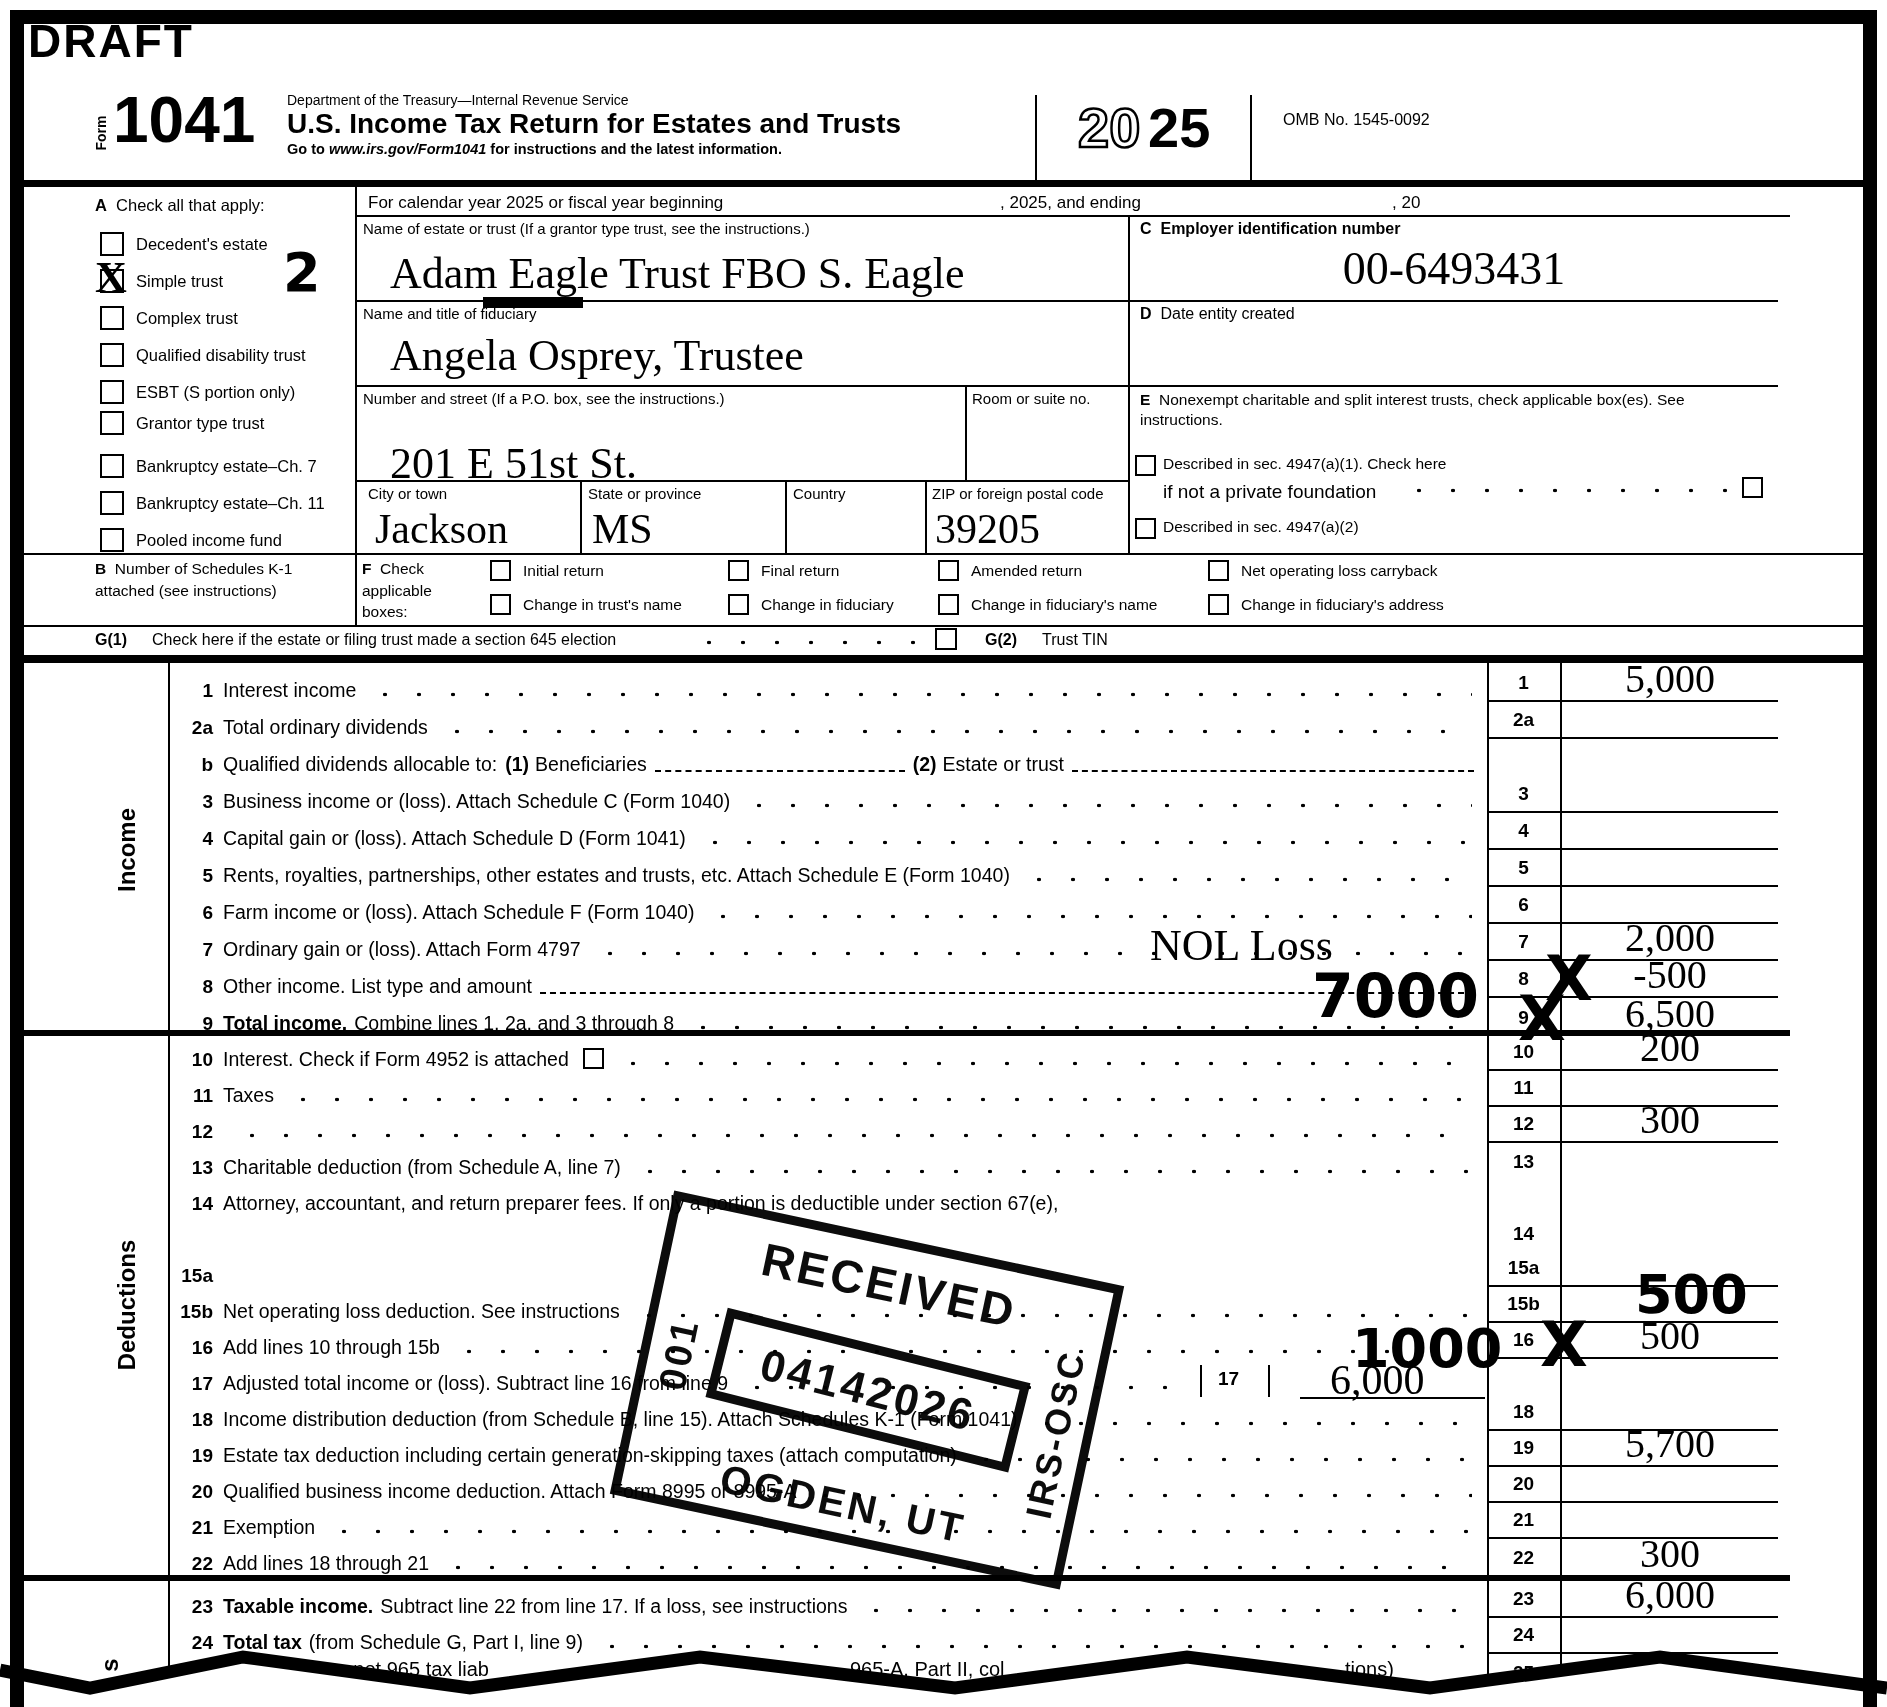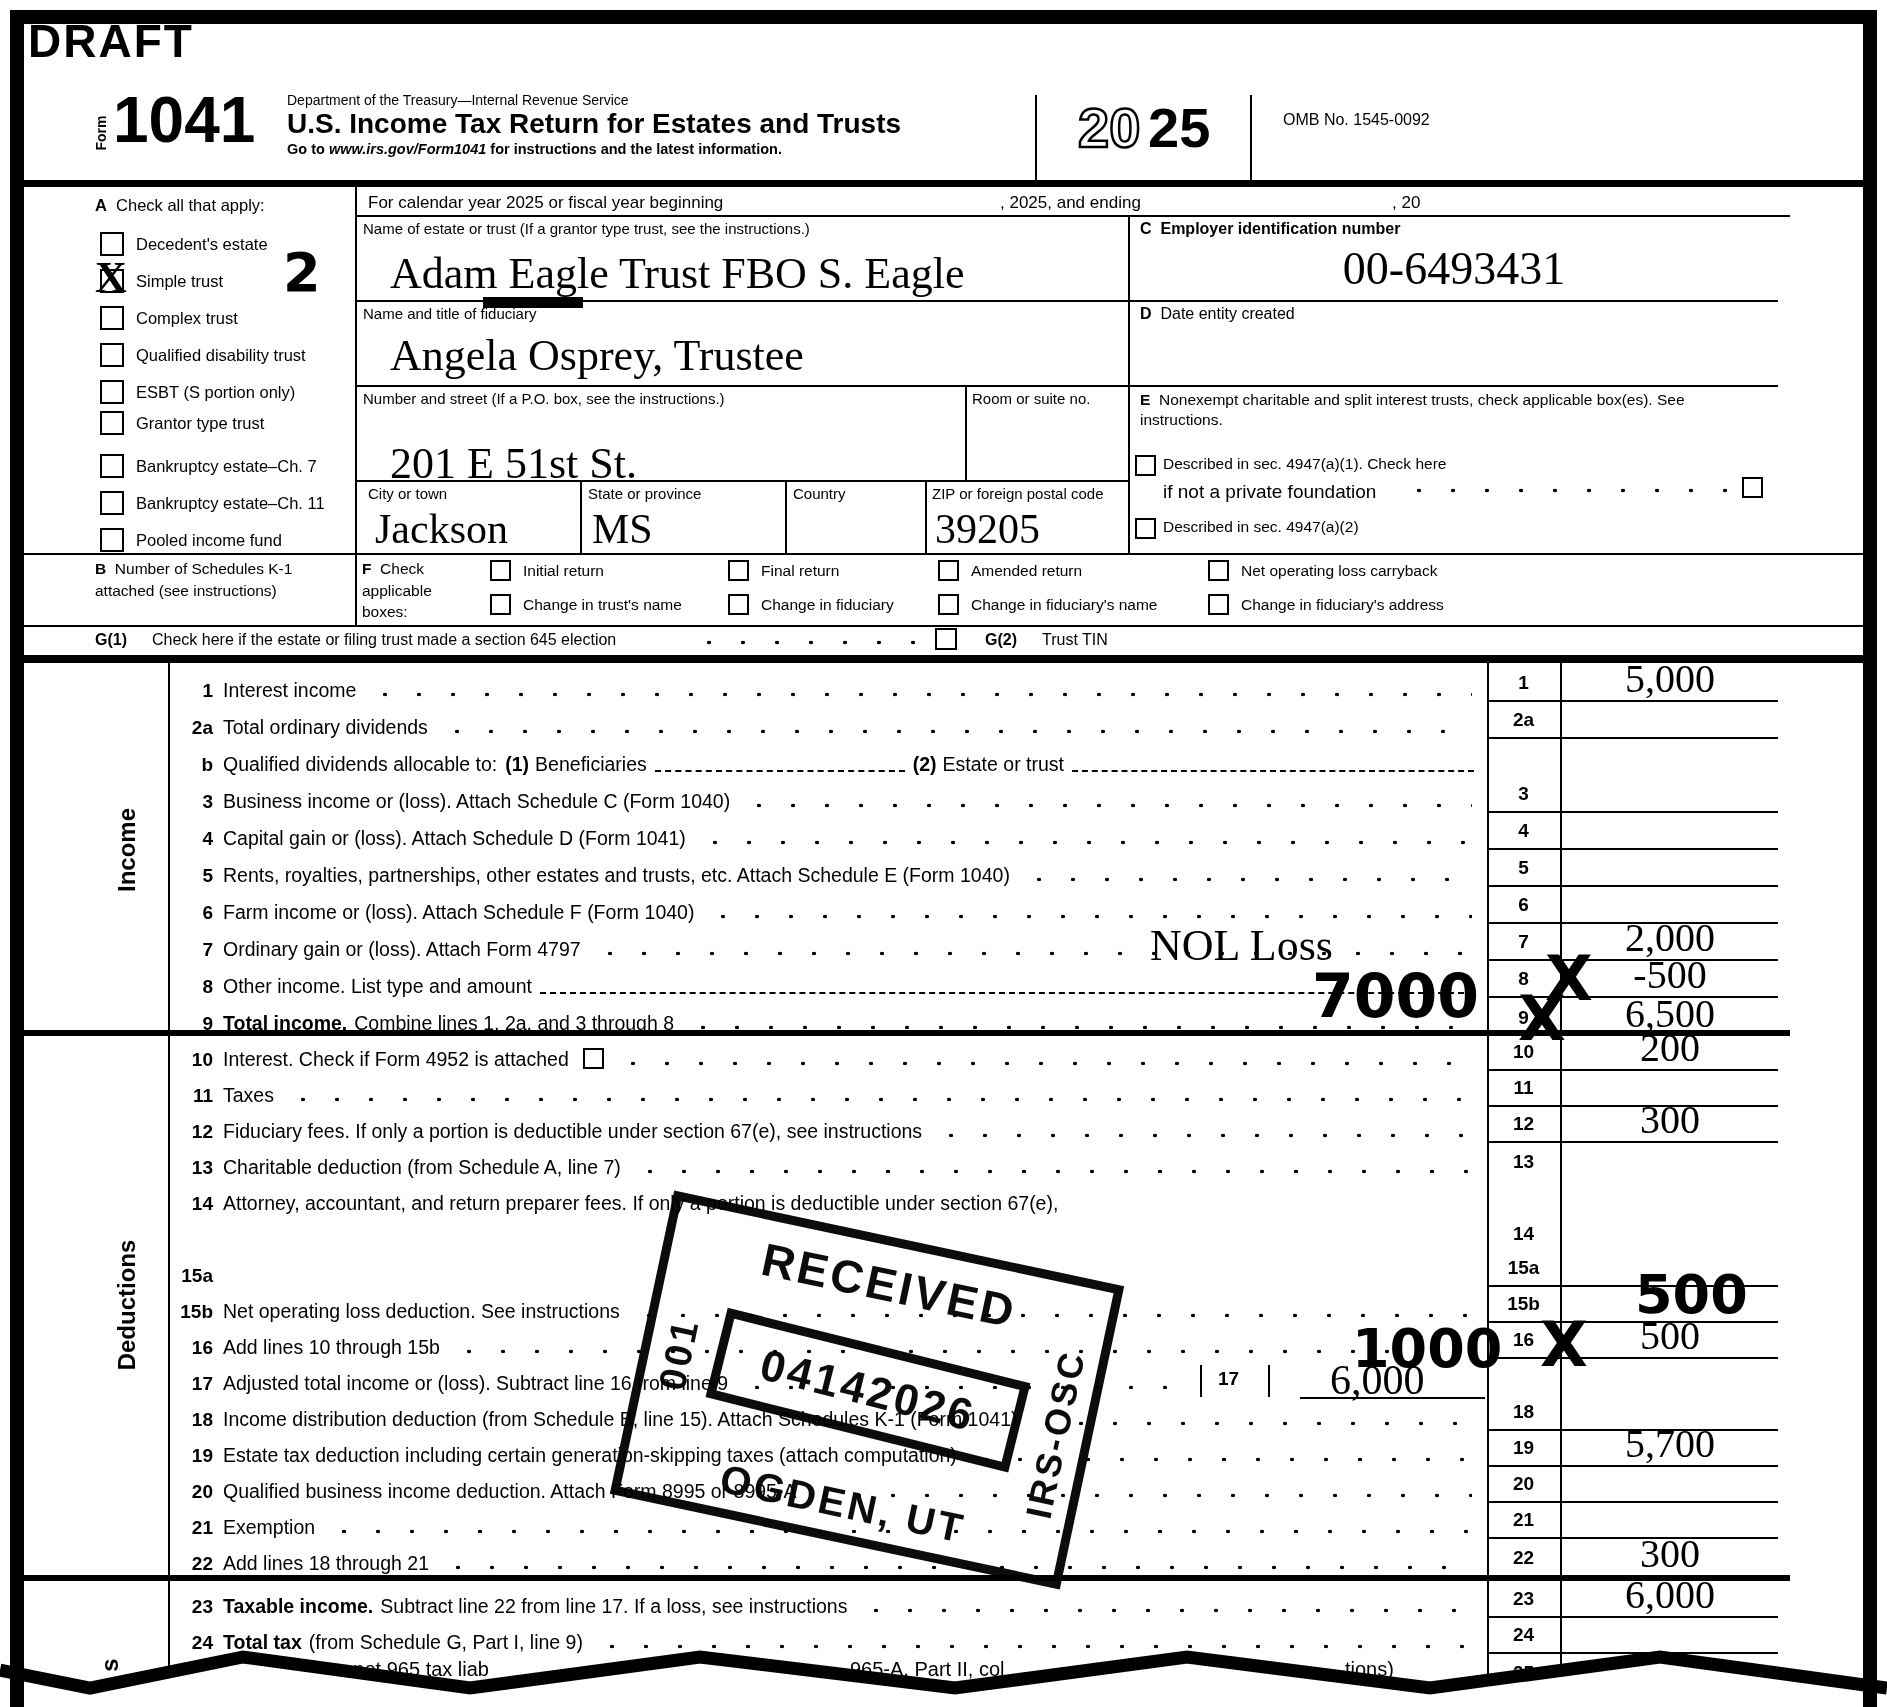--- a/index.html
+++ b/index.html
@@ -285,21 +285,20 @@
     <span class="cb" style="width:17px;height:17px;margin:0 0 2px 14px;"></span>
     <span class="leader"></span>
   </div>
   <div class="abs row" style="left:175px;top:1071px;width:1307px;height:36px;">
     <span class="lnum">11</span>
     <span class="ltext">Taxes</span>
     <span class="leader"></span>
   </div>
   <div class="abs row" style="left:175px;top:1107px;width:1307px;height:36px;">
     <span class="lnum">12</span>
-    <span class="ltext">Fiduciary fees. If only a portion is deductible under section 67(e), see instructions</span>
     <span class="leader"></span>
   </div>
   <div class="abs row" style="left:175px;top:1143px;width:1307px;height:36px;">
     <span class="lnum">13</span>
     <span class="ltext">Charitable deduction (from Schedule A, line 7)</span>
     <span class="leader"></span>
   </div>
   <div class="abs row" style="left:175px;top:1179px;width:1307px;height:36px;">
     <span class="lnum">14</span>
     <span class="ltext">Attorney, accountant, and return preparer fees. If only a portion is deductible under section 67(e),</span>

